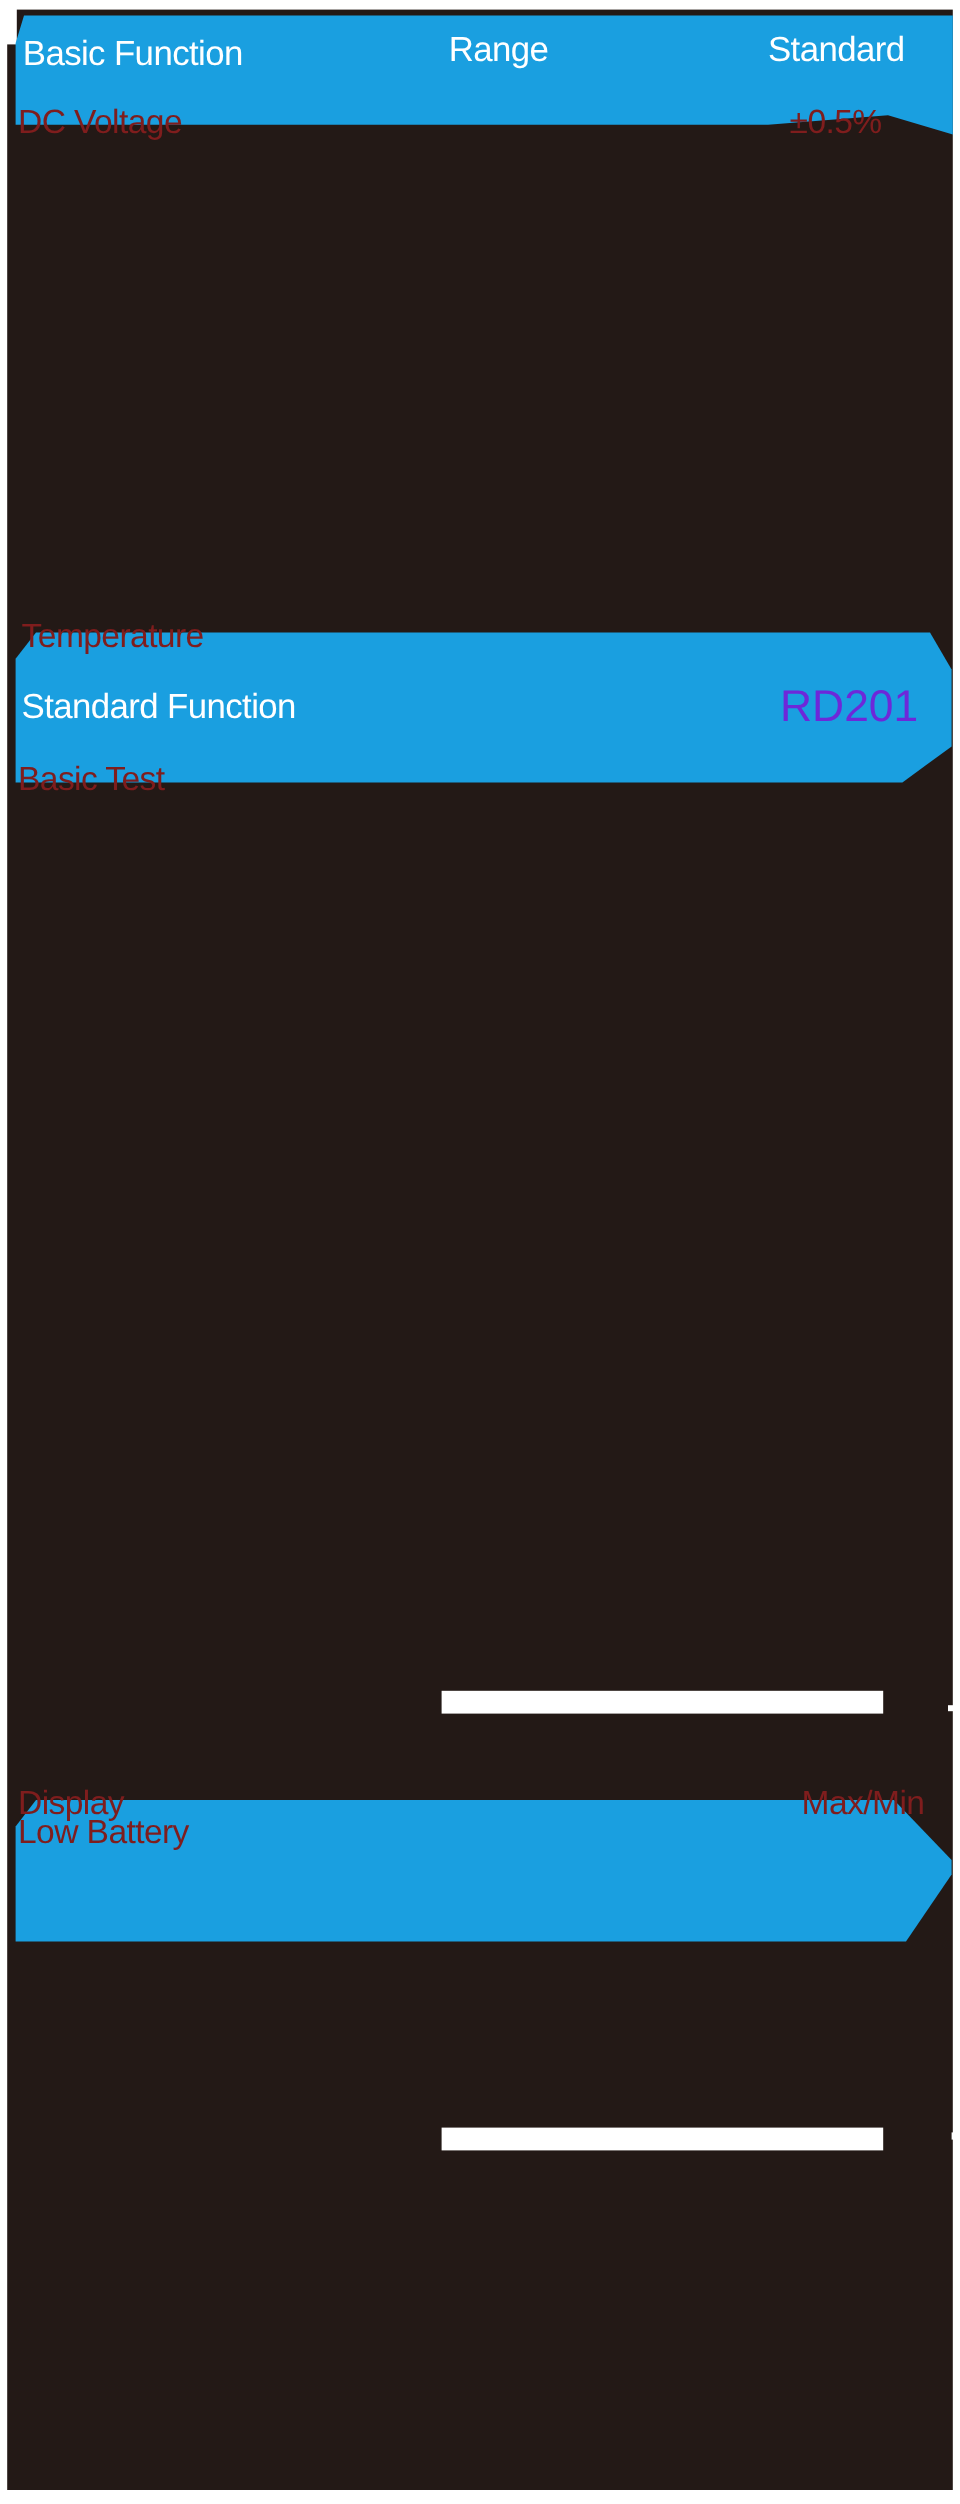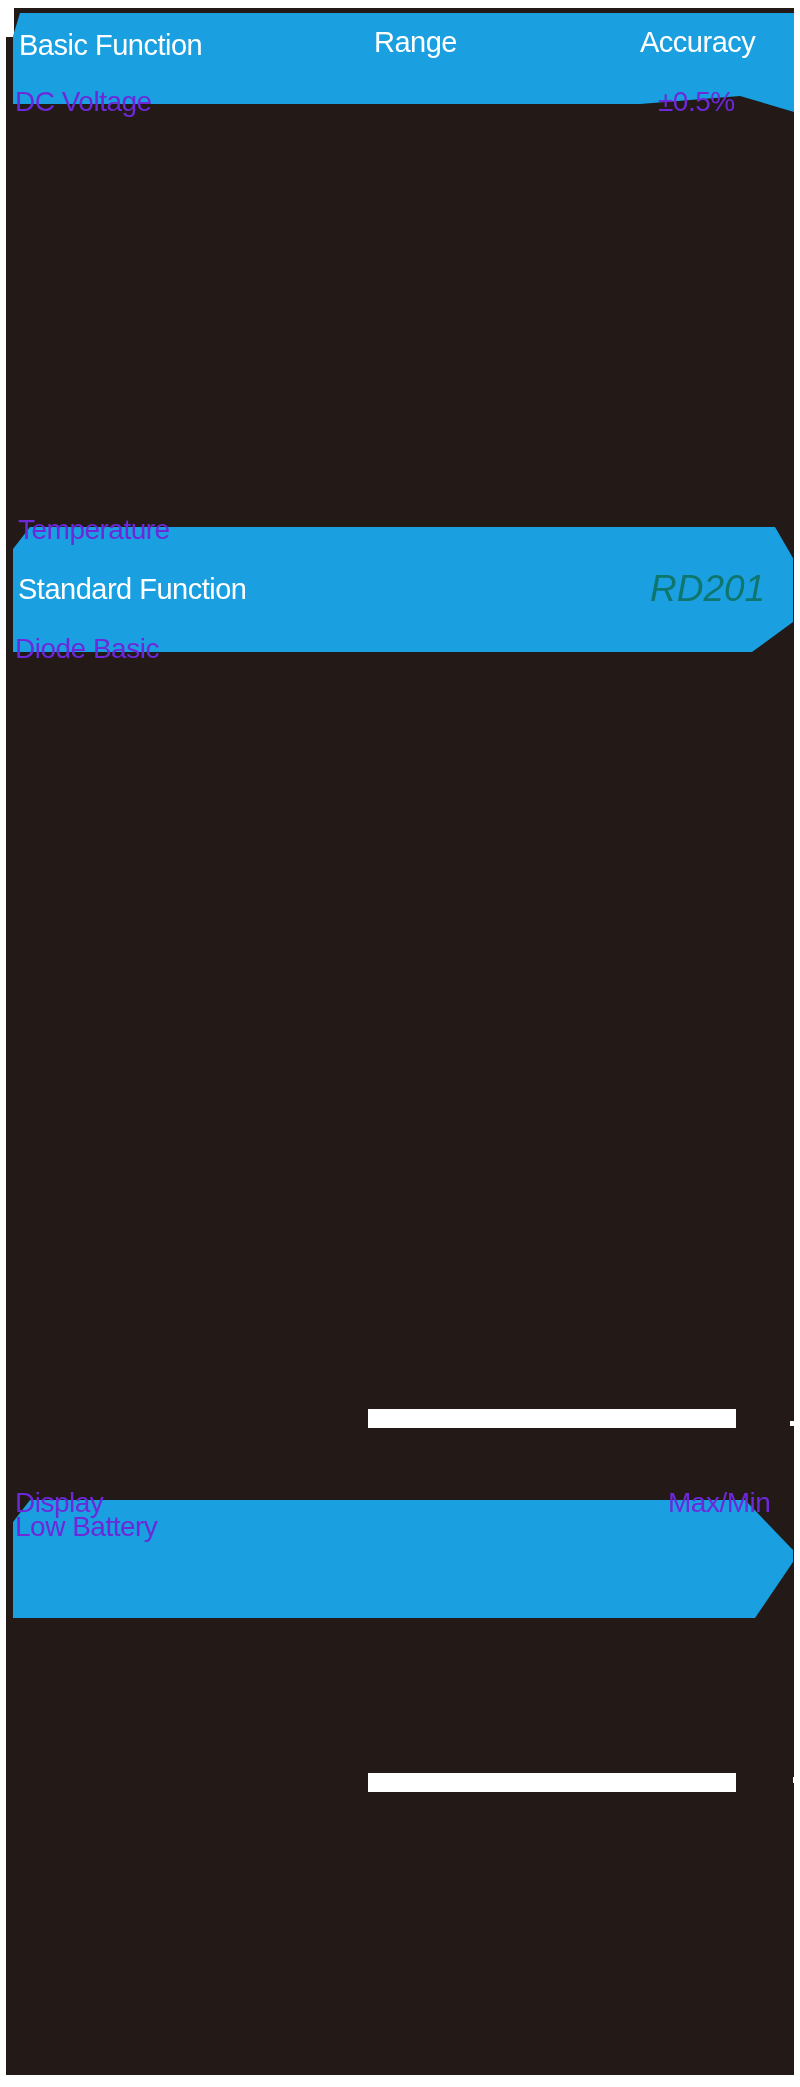--- a/index.html
+++ b/index.html
@@ -11,26 +11,26 @@
   
   .panel{position:absolute;left:6px;top:8px;width:788px;height:2067px;background:#231916;}
   .white-notch{position:absolute;left:0;top:0;width:14px;height:37px;background:#ffffff;}
   svg.bands{position:absolute;left:0;top:0;width:800px;height:2087px;pointer-events:none;}
   
   .band-label{
     position:absolute;color:#ffffff;font-size:29px;letter-spacing:-0.5px;
     white-space:nowrap;line-height:1;
   }
   .model-label{
-    position:absolute;color:#0f766e;font-size:37px;letter-spacing:0px;
-    white-space:nowrap;line-height:1;font-style:italic;
+    position:absolute;color:#6d28d9;font-size:37px;letter-spacing:0px;
+    white-space:nowrap;line-height:1;
   }
   
   .krow{
-    position:absolute;color:#6d28d9;font-size:28px;letter-spacing:-0.5px;
+    position:absolute;color:#7f1d1d;font-size:28px;letter-spacing:-0.5px;
     white-space:nowrap;line-height:1;text-align:center;
   }
   .white-bar{position:absolute;background:#ffffff;}
   .edge-tick{position:absolute;background:#ffffff;}
 </style>
 </head>
 <body>
 
 <div id="stage">
 
@@ -38,31 +38,31 @@
   <div class="white-notch"></div>
 
   <svg class="bands" xmlns="http://www.w3.org/2000/svg">
     <polygon points="20,13 794,13 794,112 740,96 640,104 13,104 13,36" fill="#1a9fe0"></polygon>
     <polygon points="13,549 30,527 775,527 793,558 793,622 752,652 13,652" fill="#1a9fe0"></polygon>
     <polygon points="13,1522 30,1500 745,1500 793,1550 793,1562 755,1618 13,1618" fill="#1a9fe0"></polygon>
   </svg>
 
   <div class="band-label" style="left:19px;top:31px">Basic Function</div>
   <div class="band-label" style="left:374px;top:28px">Range</div>
-  <div class="band-label" style="left:640px;top:28px">Accuracy</div>
+  <div class="band-label" style="left:640px;top:28px">Standard</div>
 
   <div class="band-label" style="left:18px;top:575px">Standard Function</div>
   <div class="model-label" style="left:650px;top:570px">RD201</div>
 
 
   <div class="krow" style="left:15px;top:88px">DC Voltage</div>
   <div class="krow" style="left:658px;top:88px">±0.5%</div>
 
   <div class="krow" style="left:18px;top:516px">Temperature</div>
-  <div class="krow" style="left:15px;top:635px">Diode Basic</div>
+  <div class="krow" style="left:15px;top:635px">Basic Test</div>
 
   <div class="krow" style="left:15px;top:1489px">Display</div>
   <div class="krow" style="left:668px;top:1489px">Max/Min</div>
   <div class="krow" style="left:15px;top:1513px">Low Battery</div>
 
   <div class="white-bar" style="left:368px;top:1409px;width:368px;height:19px"></div>
   <div class="white-bar" style="left:368px;top:1773px;width:368px;height:19px"></div>
 
   <div class="edge-tick" style="left:790px;top:1421px;width:10px;height:5px"></div>
   <div class="edge-tick" style="left:793px;top:1777px;width:7px;height:6px"></div>

